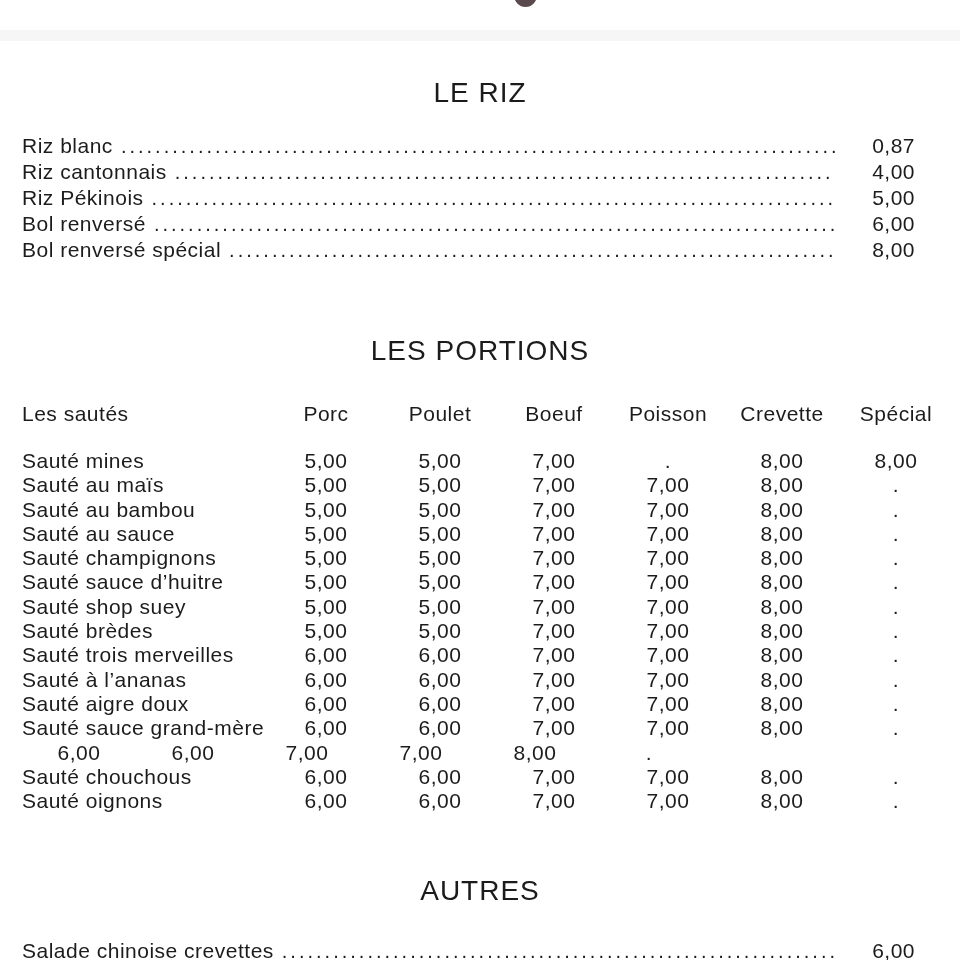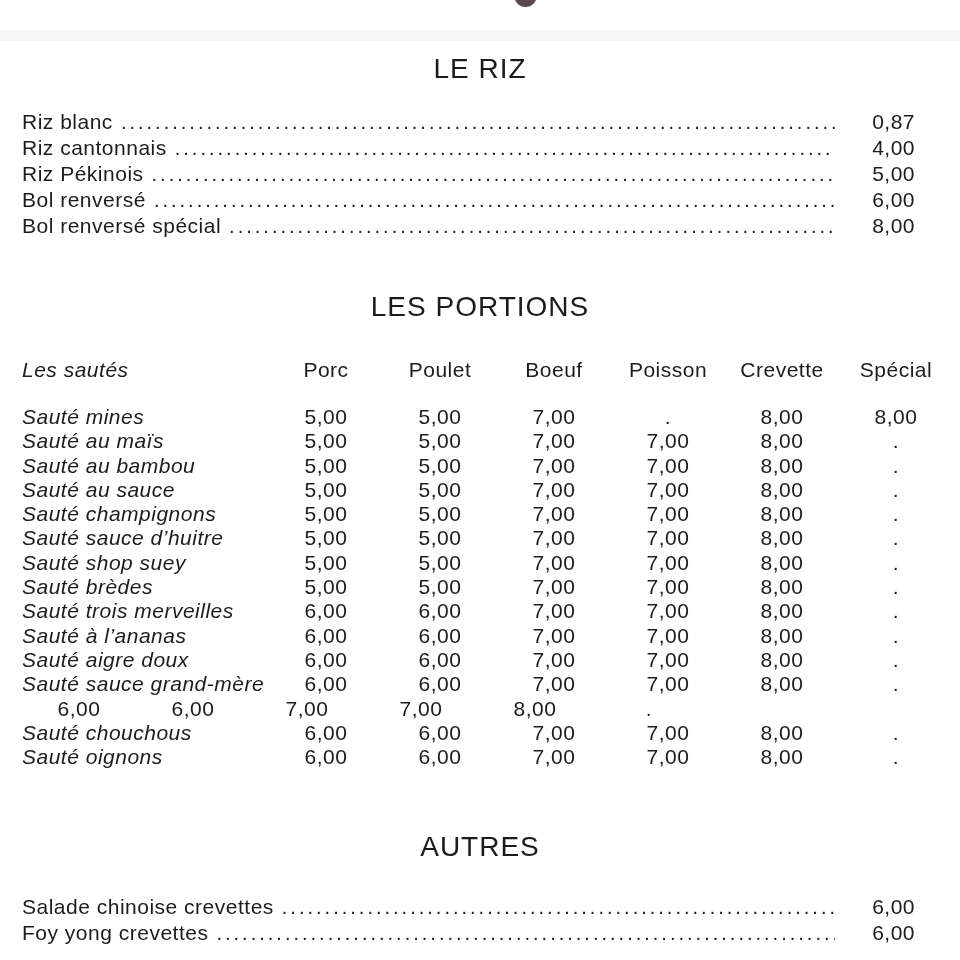--- a/index.html
+++ b/index.html
@@ -38,22 +38,22 @@
   }
   .section-title {
     margin: 0;
     font-size: 28px;
     line-height: 30px;
     font-weight: 400;
     letter-spacing: 1px;
     text-align: center;
     color: #1b1b1b;
   }
-  .title-riz      { padding-top: 54px; }
-  .title-portions { margin-top: 53px; }
+  .title-riz      { padding-top: 78px; }
+  .title-portions { margin-top: 73px; }
   .title-autres   { margin-top: 63px; }
 
   
   .leader-list {
     padding: 0 45px 0 22px;
     font-size: 21px;
     letter-spacing: 0.5px;
   }
   .riz-list    { margin-top: 25px; }
   .autres-list { margin-top: 32px; }
@@ -93,21 +93,20 @@
   }
   .p-header {
     margin-top: 35px;
     line-height: 26px;
   }
   .p-rows { margin-top: 22px; }
   .p-name {
     width: 247px;
     white-space: nowrap;
     flex: 0 0 auto;
-    font-style: italic;
   }
   .p-col {
     width: 114px;
     flex: 0 0 auto;
     text-align: center;
     white-space: nowrap;
   }
 </style>
 </head>
 <body>

